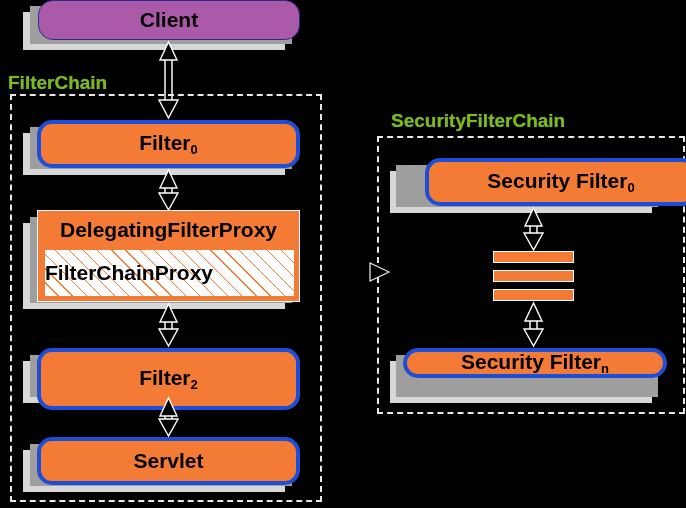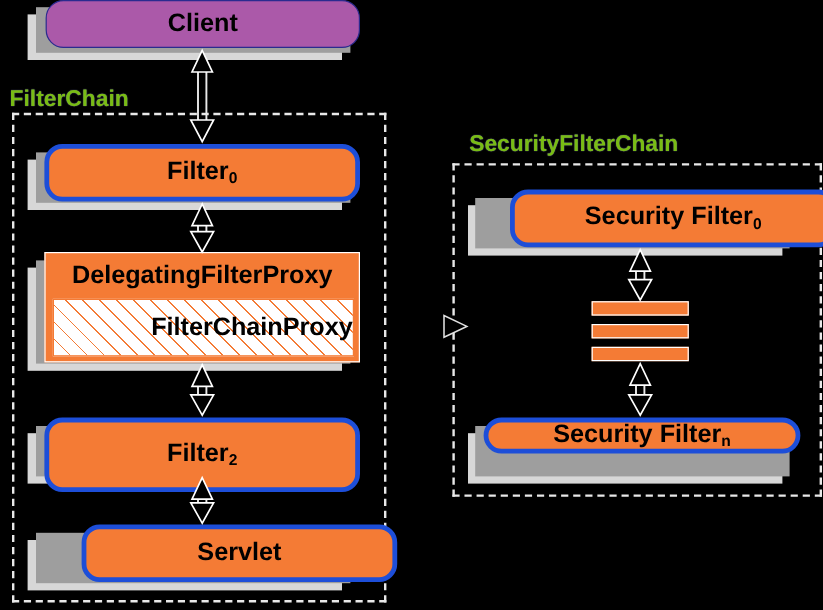--- a/index.html
+++ b/index.html
@@ -101,21 +101,21 @@
     box-sizing: border-box;
     background-color: #ffffff;
     background-image: repeating-linear-gradient(
       45deg,
       #ffffff 0px, #ffffff 9px,
       #f47b35 9px, #f47b35 10px
     );
     border: 1px solid #f47b35;
     display: flex;
     align-items: center;
-    justify-content: flex-end;
+    justify-content: flex-start;
     color: #000000;
     font-weight: bold;
     font-size: 21px;
   }
 
   
   sub {
     font-size: 0.62em;
     vertical-align: -0.28em;
     font-weight: bold;
@@ -172,21 +172,21 @@
     <div class="sh sh1" style="left:23px; top:361px; width:262px; height:42px;"></div>
     <div class="sh sh2" style="left:30px; top:355px; width:262px; height:42px;"></div>
     <div class="box box-orange" style="left:37px; top:348px; width:263px; height:62px;">
       <span><span>Filter</span><sub>2</sub></span>
     </div>
   </div>
 
   <div class="card-wrap">
     <div class="sh sh1" style="left:23px; top:450px; width:262px; height:42px;"></div>
     <div class="sh sh2" style="left:30px; top:444px; width:262px; height:42px;"></div>
-    <div class="box box-orange" style="left:37px; top:437px; width:263px; height:48px;margin-left:31px;">
+    <div class="box box-orange" style="left:37px; top:437px; width:263px; height:48px;">
       <span>Servlet</span>
     </div>
   </div>
 
   <div class="card-wrap">
     <div class="sh sh1" style="left:390px; top:171px; width:262px; height:42px;"></div>
     <div class="sh sh2" style="left:396px; top:165px; width:262px; height:42px;"></div>
     <div class="box box-orange" style="left:425px; top:158px; width:272px; height:48px;">
       <span><span>Security Filter</span><sub>0</sub></span>
     </div>

